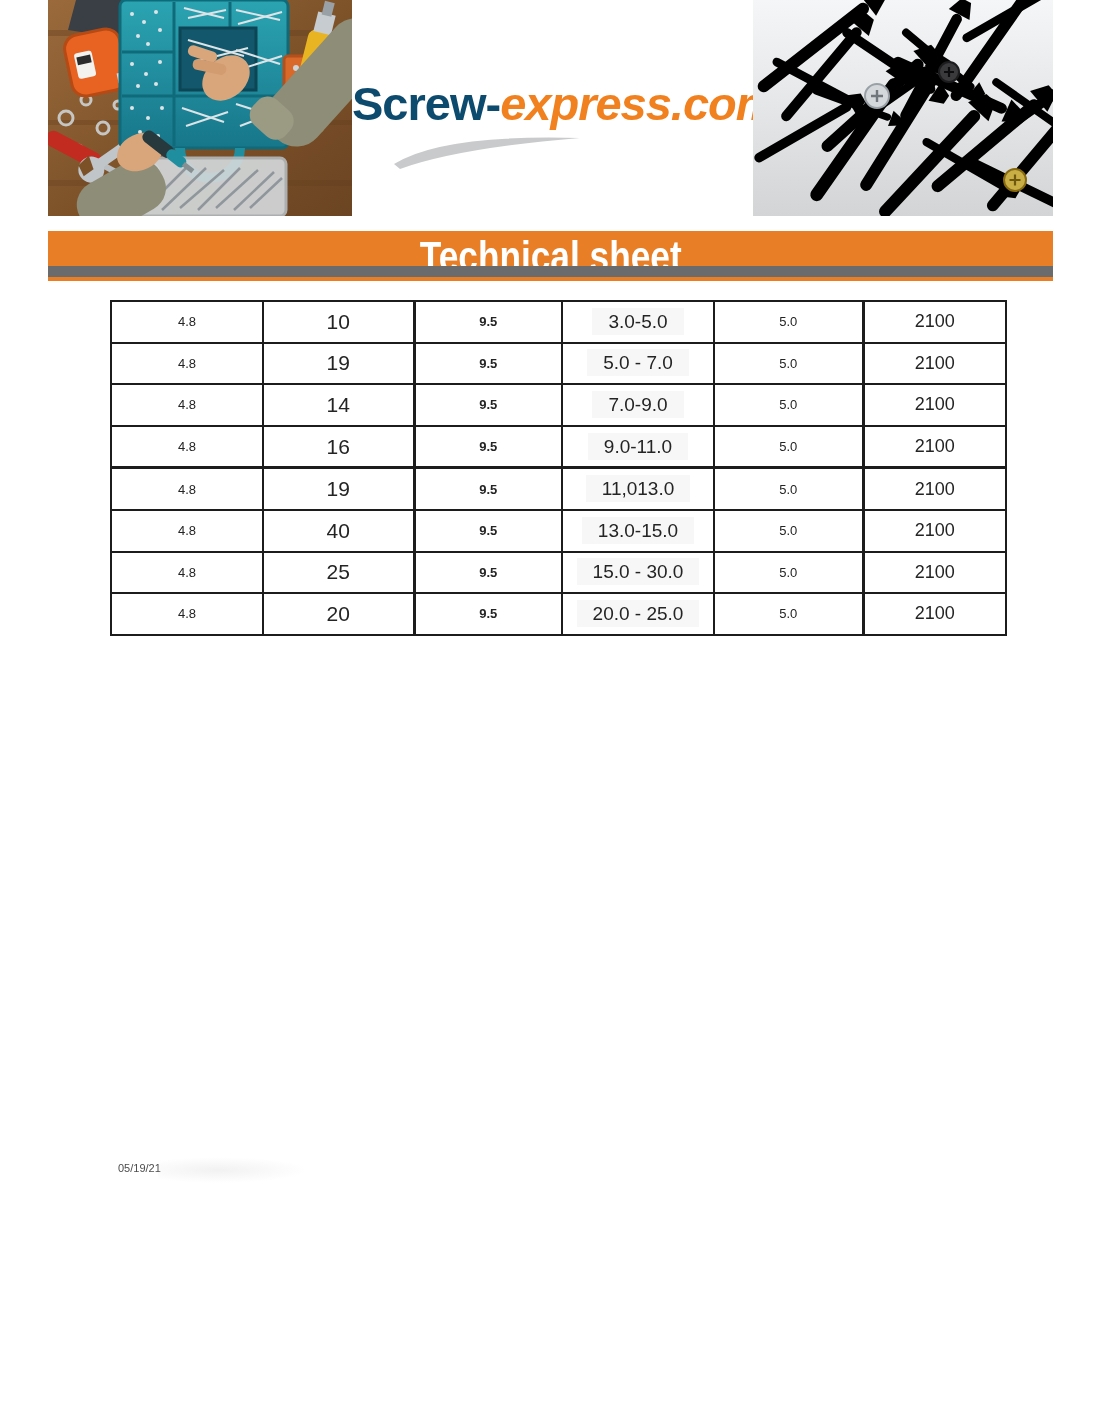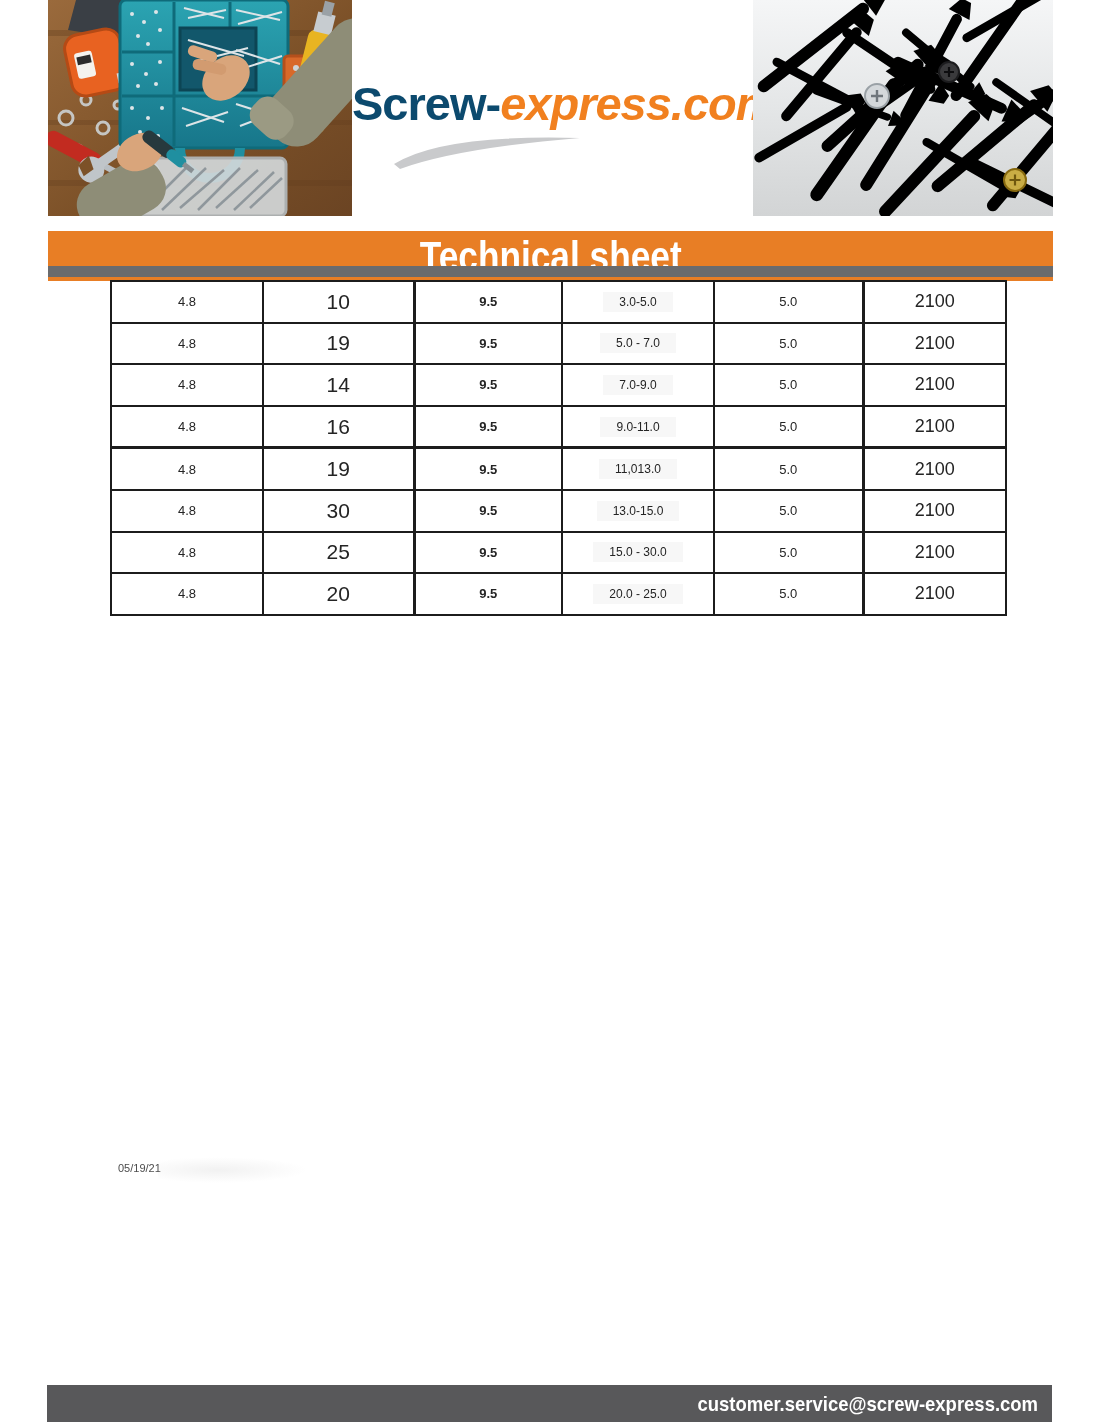--- a/index.html
+++ b/index.html
@@ -25,29 +25,29 @@
   .swoosh{position:absolute;left:32px;top:122px;}
 
   
   .banner{position:absolute;left:48px;top:231px;width:1005px;height:50px;
           background:var(--accent-orange);display:flex;align-items:flex-end;justify-content:center;}
   .banner-title{color:#fff;font-weight:bold;font-size:43px;letter-spacing:0px;
                 display:inline-block;transform:scaleX(.82);transform-origin:center;}
   .banner-underbar{position:absolute;left:48px;top:266px;width:1005px;height:11px;background:var(--bar-gray);}
 
   
-  .spec-table{position:absolute;left:110px;top:280px;width:895px;border-collapse:collapse;
+  .spec-table{position:absolute;left:110px;top:300px;width:895px;border-collapse:collapse;
               table-layout:fixed;padding-left:43px;}
   .spec-table td{border:2px solid var(--ink);text-align:center;vertical-align:middle;
                  height:37.6px;color:#242424;background:#fff;}
   .spec-table td.col2{border-left-width:3px;font-weight:bold;}
   .spec-table td.col5{border-left-width:3px;}
   .spec-table tr:nth-child(5) td{border-top-width:3px;}
   .c-sm{font-size:13px;}
-  .c-md{font-size:12px;color:#2e2e2e;}
+  .c-md{font-size:19px;color:#2e2e2e;}
   .c-lg{font-size:21px;}
   .c-xl{font-size:18px;}
   .c-md span{background:#f7f7f7;padding:3px 16px;}
 
   
   .date-label{position:absolute;left:118px;top:1162px;font-size:11px;color:#4c4c4c;}
   .date-smudge{position:absolute;left:158px;top:1157px;width:150px;height:26px;
                background:radial-gradient(ellipse at 40% 50%, rgba(180,180,180,.18), rgba(255,255,255,0) 70%);}
   .footer-bar{position:absolute;left:47px;top:1385px;width:1005px;height:37px;background:var(--footer-gray);
               display:flex;align-items:center;justify-content:flex-end;}
@@ -321,21 +321,21 @@
         <tr>
           <td class="c-sm col0"><span>4.8</span></td>
           <td class="c-lg col1"><span>19</span></td>
           <td class="c-sm col2"><span>9.5</span></td>
           <td class="c-md col3"><span>11,013.0</span></td>
           <td class="c-sm col4"><span>5.0</span></td>
           <td class="c-xl col5"><span>2100</span></td>
         </tr>
         <tr>
           <td class="c-sm col0"><span>4.8</span></td>
-          <td class="c-lg col1"><span>30</span></td>
+          <td class="c-lg col1"><span>40</span></td>
           <td class="c-sm col2"><span>9.5</span></td>
           <td class="c-md col3"><span>13.0-15.0</span></td>
           <td class="c-sm col4"><span>5.0</span></td>
           <td class="c-xl col5"><span>2100</span></td>
         </tr>
         <tr>
           <td class="c-sm col0"><span>4.8</span></td>
           <td class="c-lg col1"><span>25</span></td>
           <td class="c-sm col2"><span>9.5</span></td>
           <td class="c-md col3"><span>15.0 - 30.0</span></td>
@@ -349,17 +349,14 @@
           <td class="c-md col3"><span>20.0 - 25.0</span></td>
           <td class="c-sm col4"><span>5.0</span></td>
           <td class="c-xl col5"><span>2100</span></td>
         </tr>
       </tbody>
   </table>
 
   <div class="date-label">05/19/21</div>
   <div class="date-smudge"></div>
 
-  <div class="footer-bar">
-    <span class="footer-email">customer.service@screw-express.com</span>
-  </div>
 
 </div>
 
 </body></html>

